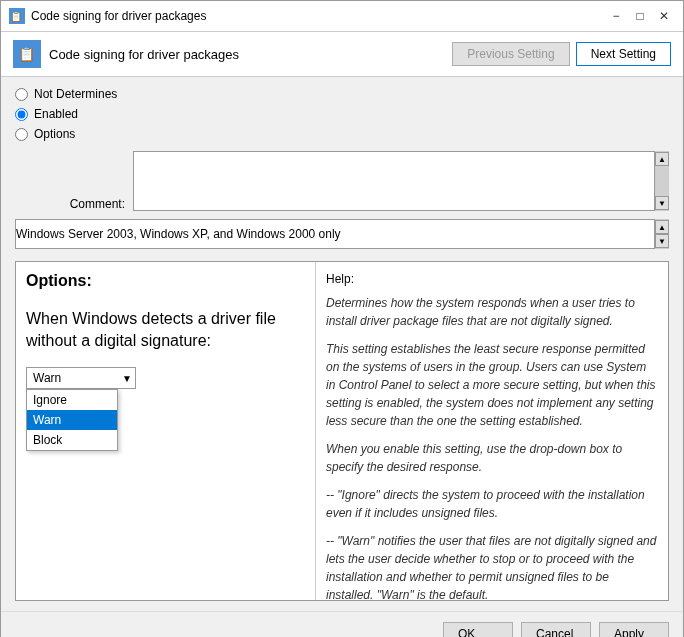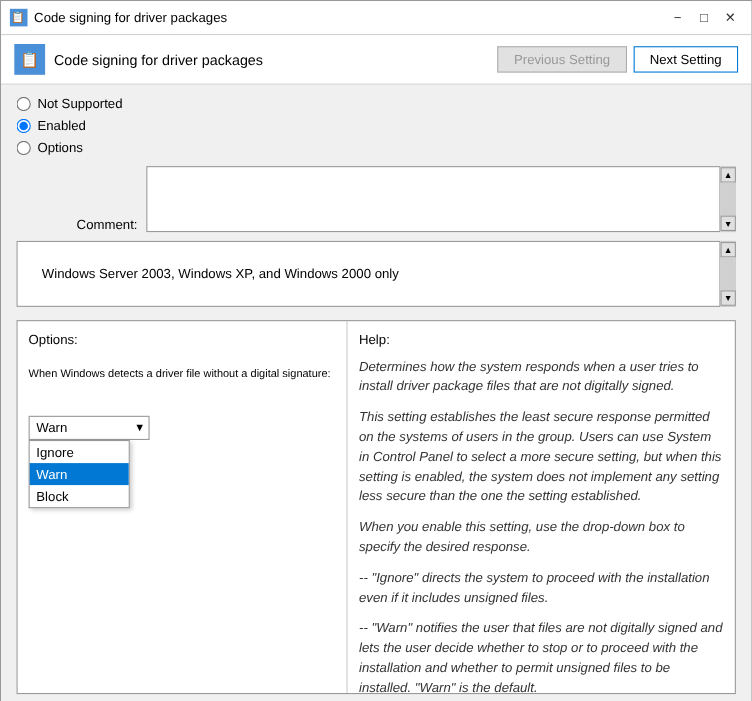--- a/index.html
+++ b/index.html
@@ -186,21 +186,21 @@
 
     .supported-row {
       display: flex;
       align-items: flex-start;
       gap: 8px;
     }
     .supported-content {
       flex: 1;
       border: 1px solid #999;
       background: white;
-      padding: 22px;
+      padding: 0;
       font-size: 12px;
       min-height: 30px;
       display: flex;
       align-items: center;
     }
 
     .panels {
       display: flex;
       gap: 0;
       border: 1px solid #999;
@@ -216,33 +216,33 @@
       gap: 10px;
       overflow: hidden;
     }
     .right-panel {
       flex: 1;
       padding: 10px;
       overflow-y: auto;
       position: relative;
     }
     .options-label {
+      font-size: 16px;
+      font-weight: 700;
+      margin-bottom: 8px;
+    }
+    .help-label {
       font-size: 12px;
       font-weight: 400;
       margin-bottom: 8px;
     }
-    .help-label {
-      font-size: 12px;
-      font-weight: 400;
-      margin-bottom: 8px;
-    }
 
     .options-desc {
-      font-size: 10px;
-      margin-bottom: 20px;
+      font-size: 16px;
+      margin-bottom: 4px;
       line-height: 1.4;
     }
 
     .dropdown-container {
       position: relative;
       width: 110px;
     }
     .dropdown-select {
       width: 100%;
       padding: 3px 20px 3px 6px;
@@ -336,21 +336,21 @@
       <button class="btn" disabled="">Previous Setting</button>
       <button class="btn btn-primary">Next Setting</button>
     </div>
   </div>
 
   <div class="content">
 
     <div class="radio-group">
       <label class="radio-item">
         <input type="radio" name="config" style="">
-        <span>Not Supported</span>
+        <span>Not Determines</span>
       </label>
       <label class="radio-item">
         <input type="radio" name="config" checked="" style="">
         <span>Enabled</span>
       </label>
       <label class="radio-item">
         <input type="radio" name="config" style="">
         <span>Options</span>
       </label>
     </div>

